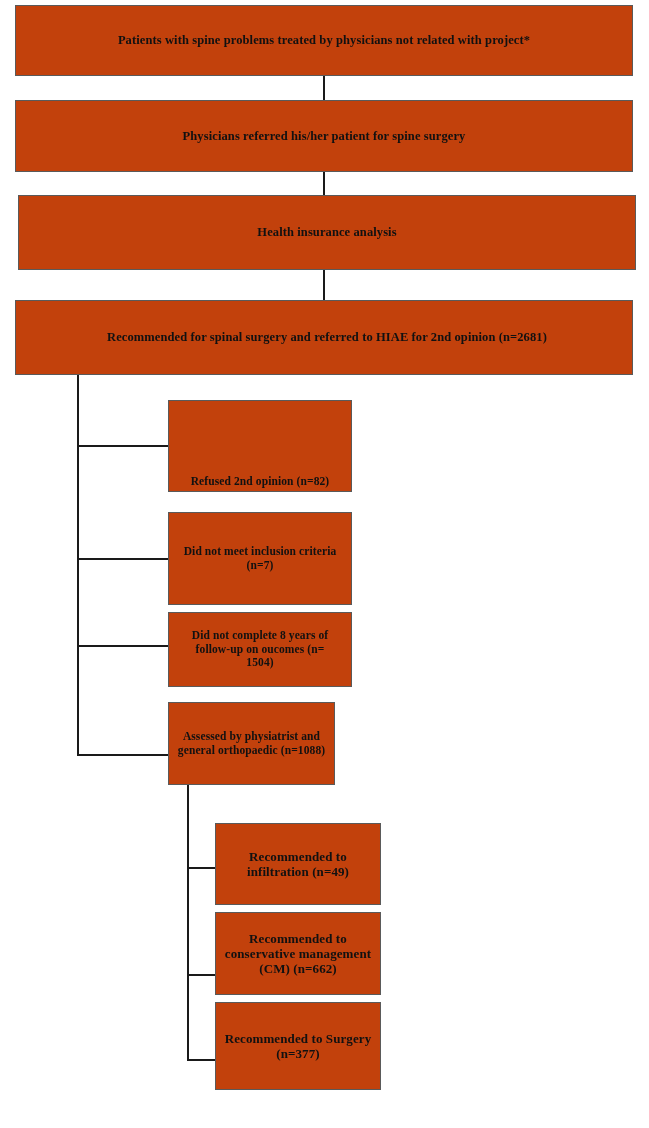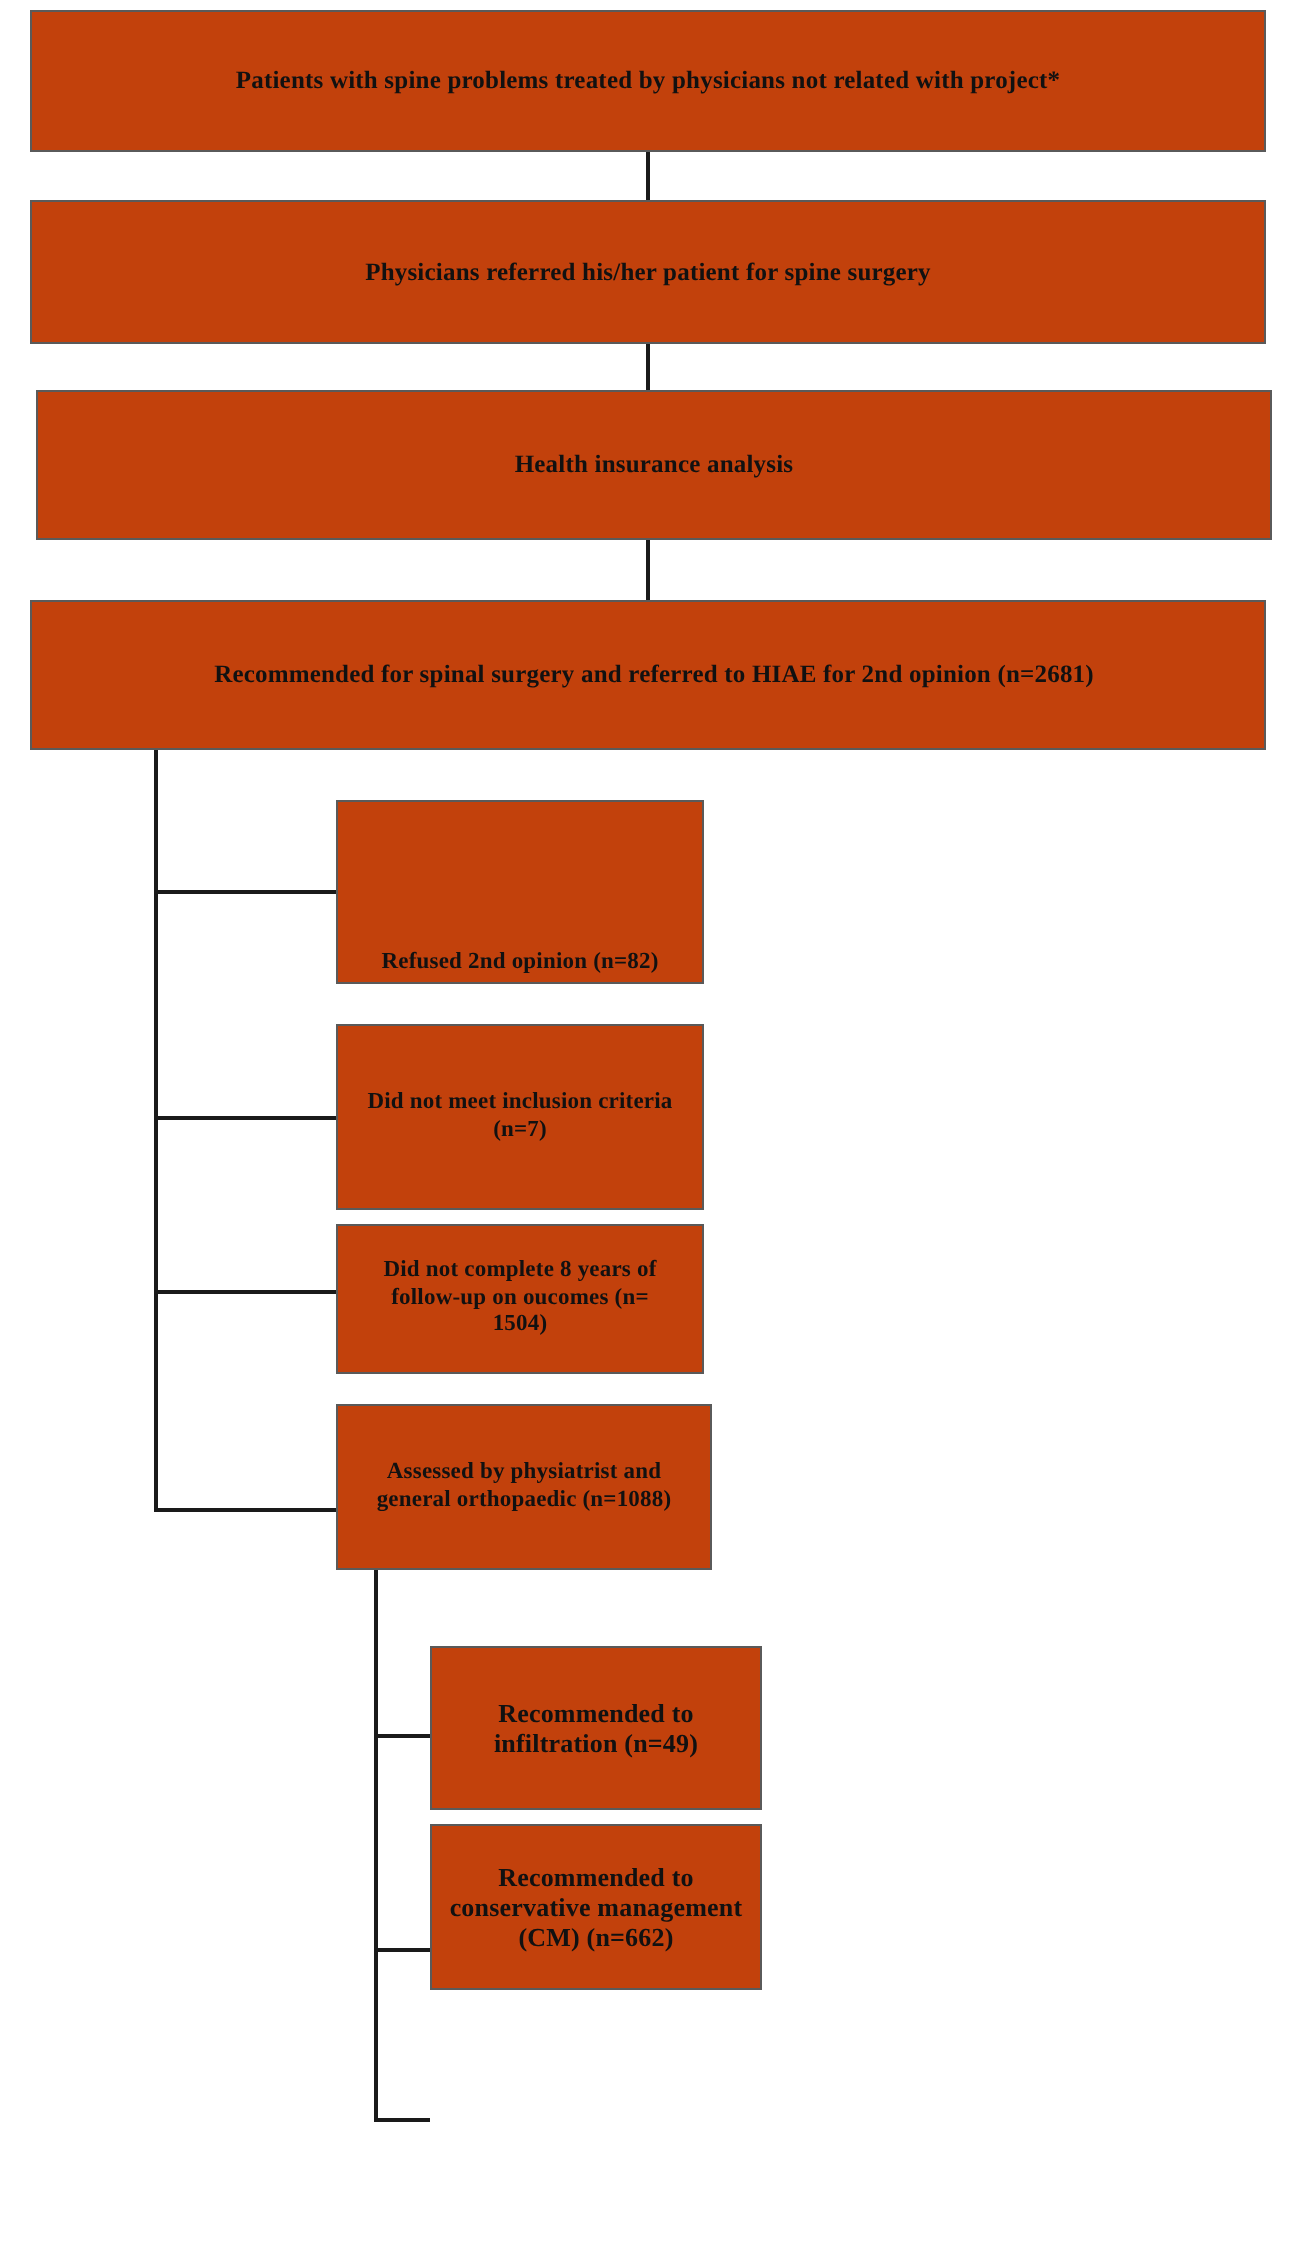--- a/index.html
+++ b/index.html
@@ -105,21 +105,21 @@
     <span class="label">Did not meet inclusion criteria
 (n=7)</span>
   </div>
 
   <div class="node level-mid" style="left:168px; top:612px; width:184px; height:75px;">
     <span class="label">Did not complete 8 years of
 follow-up on oucomes (n=
 1504)</span>
   </div>
 
-  <div class="node level-mid" style="left:168px; top:702px; width:188px; height:83px;">
+  <div class="node level-mid" style="left:168px; top:702px; width:167px; height:83px;">
     <span class="label">Assessed by physiatrist and
 general orthopaedic (n=1088)</span>
   </div>
 
   <div class="conn v" style="left:187px; top:785px; height:276px;"></div>
 
   <div class="conn h" style="left:187px; top:867px; width:28px;"></div>
   <div class="conn h" style="left:187px; top:974px; width:28px;"></div>
   <div class="conn h" style="left:187px; top:1059px; width:28px;"></div>
 
@@ -127,14 +127,18 @@
     <span class="label">Recommended  to
 infiltration (n=49)</span>
   </div>
 
   <div class="node level-leaf" style="left:215px; top:912px; width:166px; height:83px;">
     <span class="label">Recommended  to
 conservative management
 (CM) (n=662)</span>
   </div>
 
+  <div class="node level-leaf" style="left:215px; top:1002px; width:166px; height:88px;">
+    <span class="label">Recommended  to Surgery
+(n=377)</span>
+  </div>
 
 </div>
 
 </body></html>

